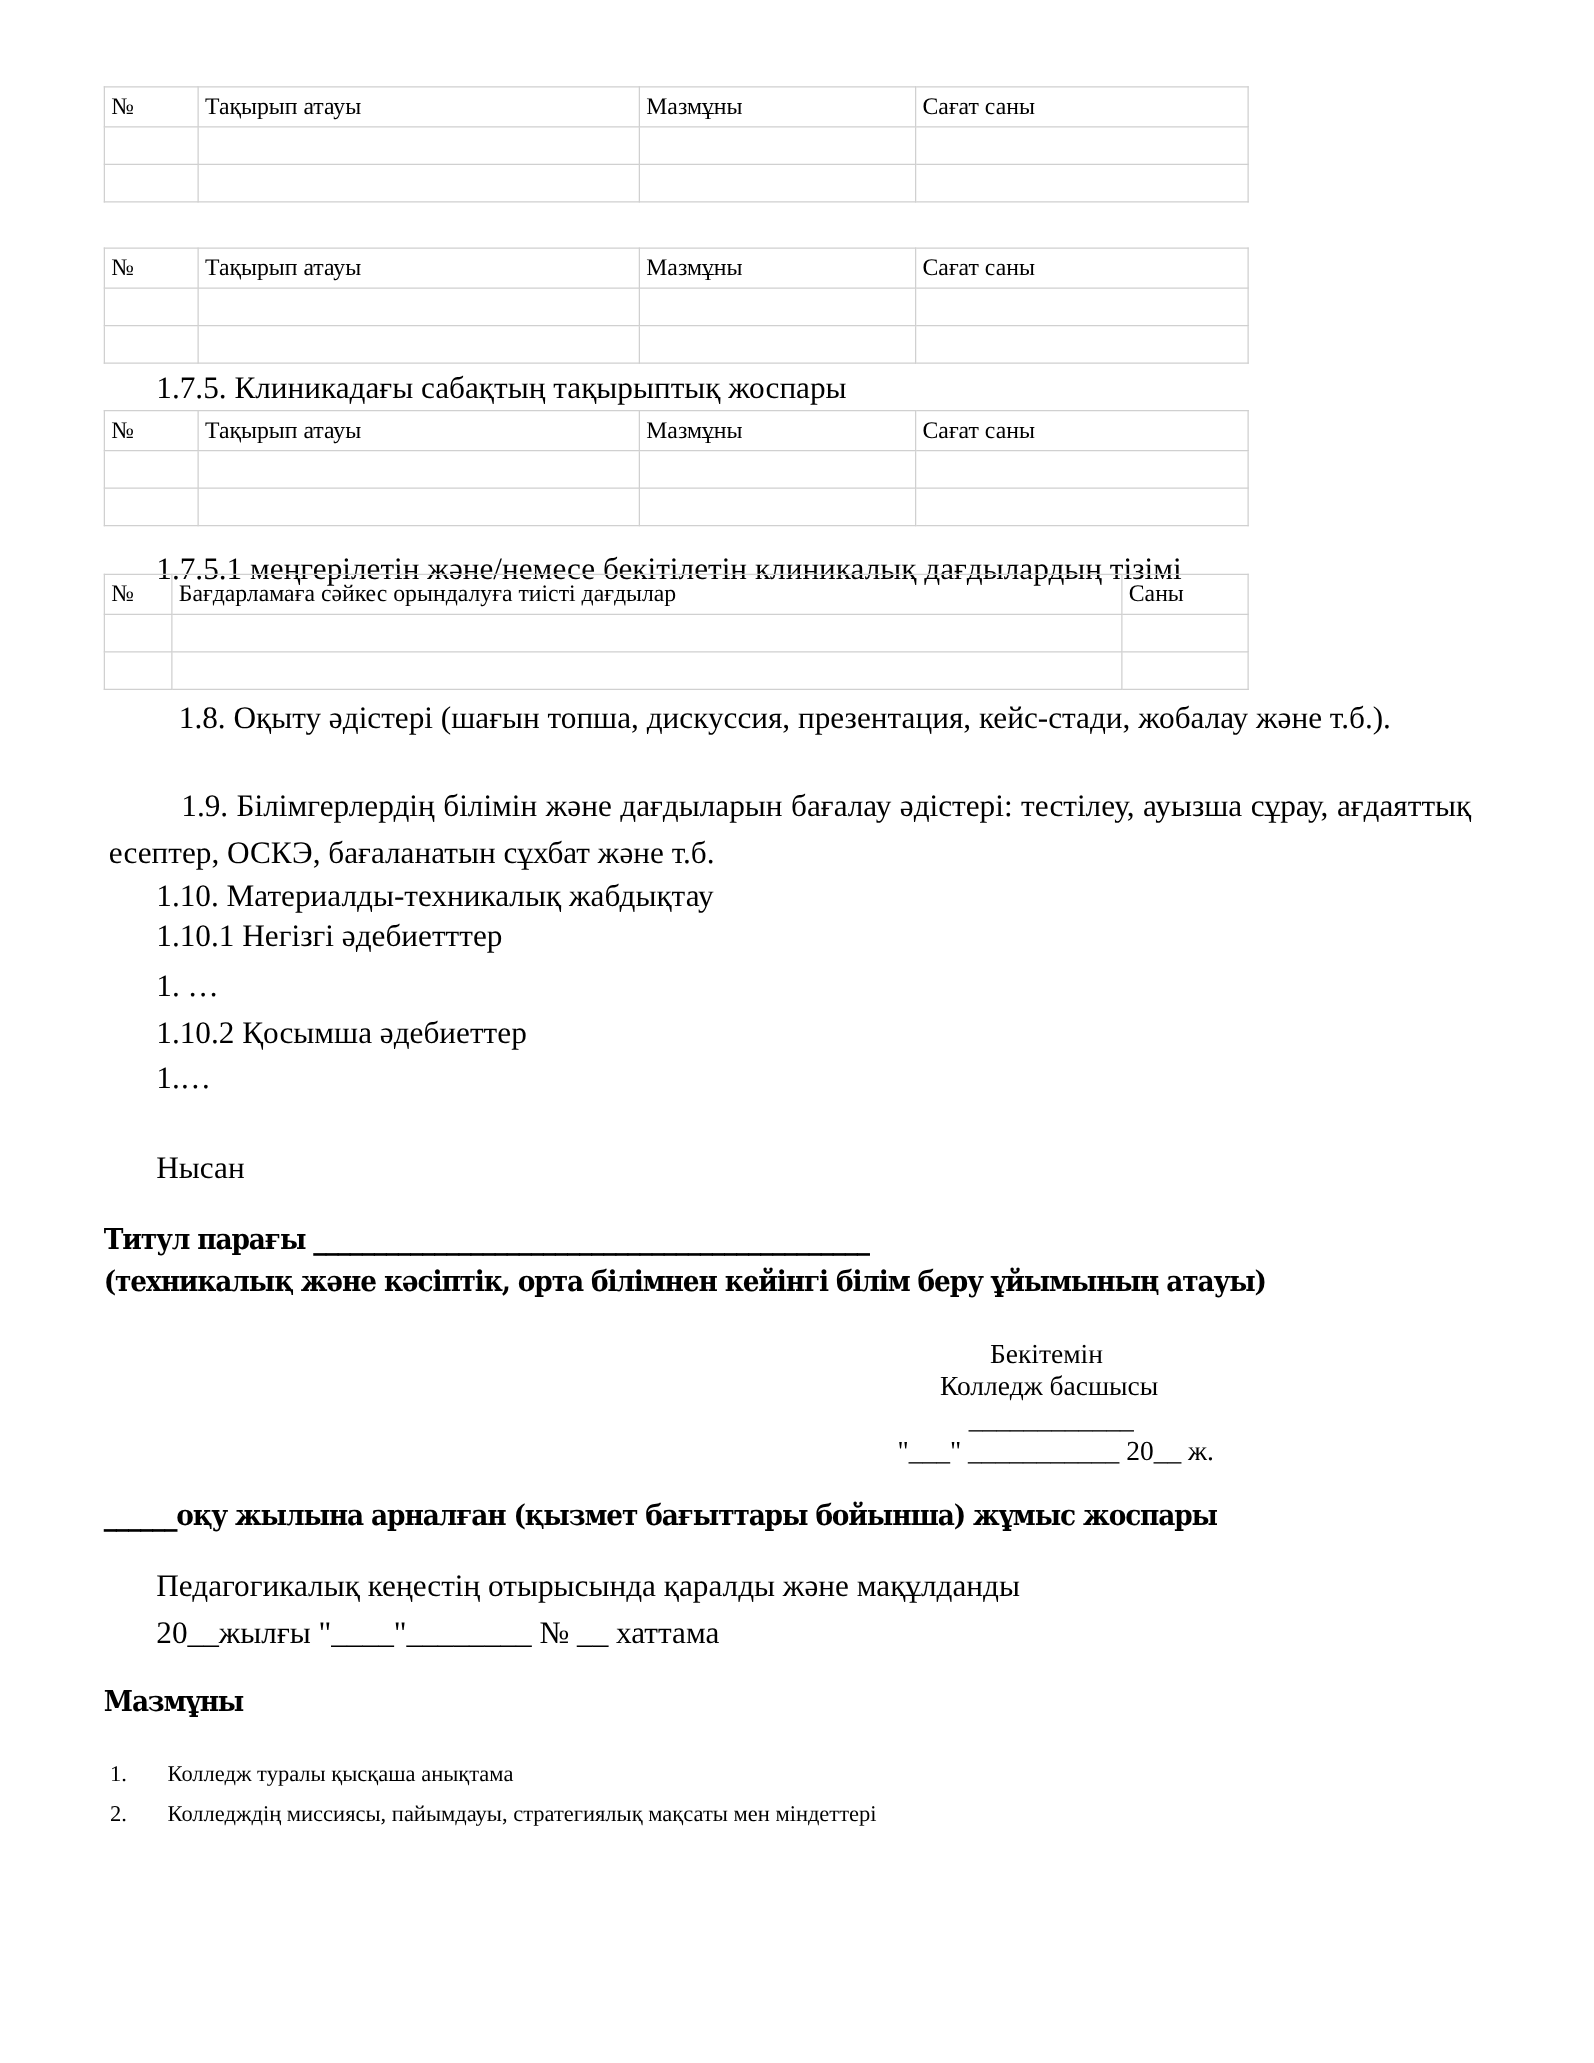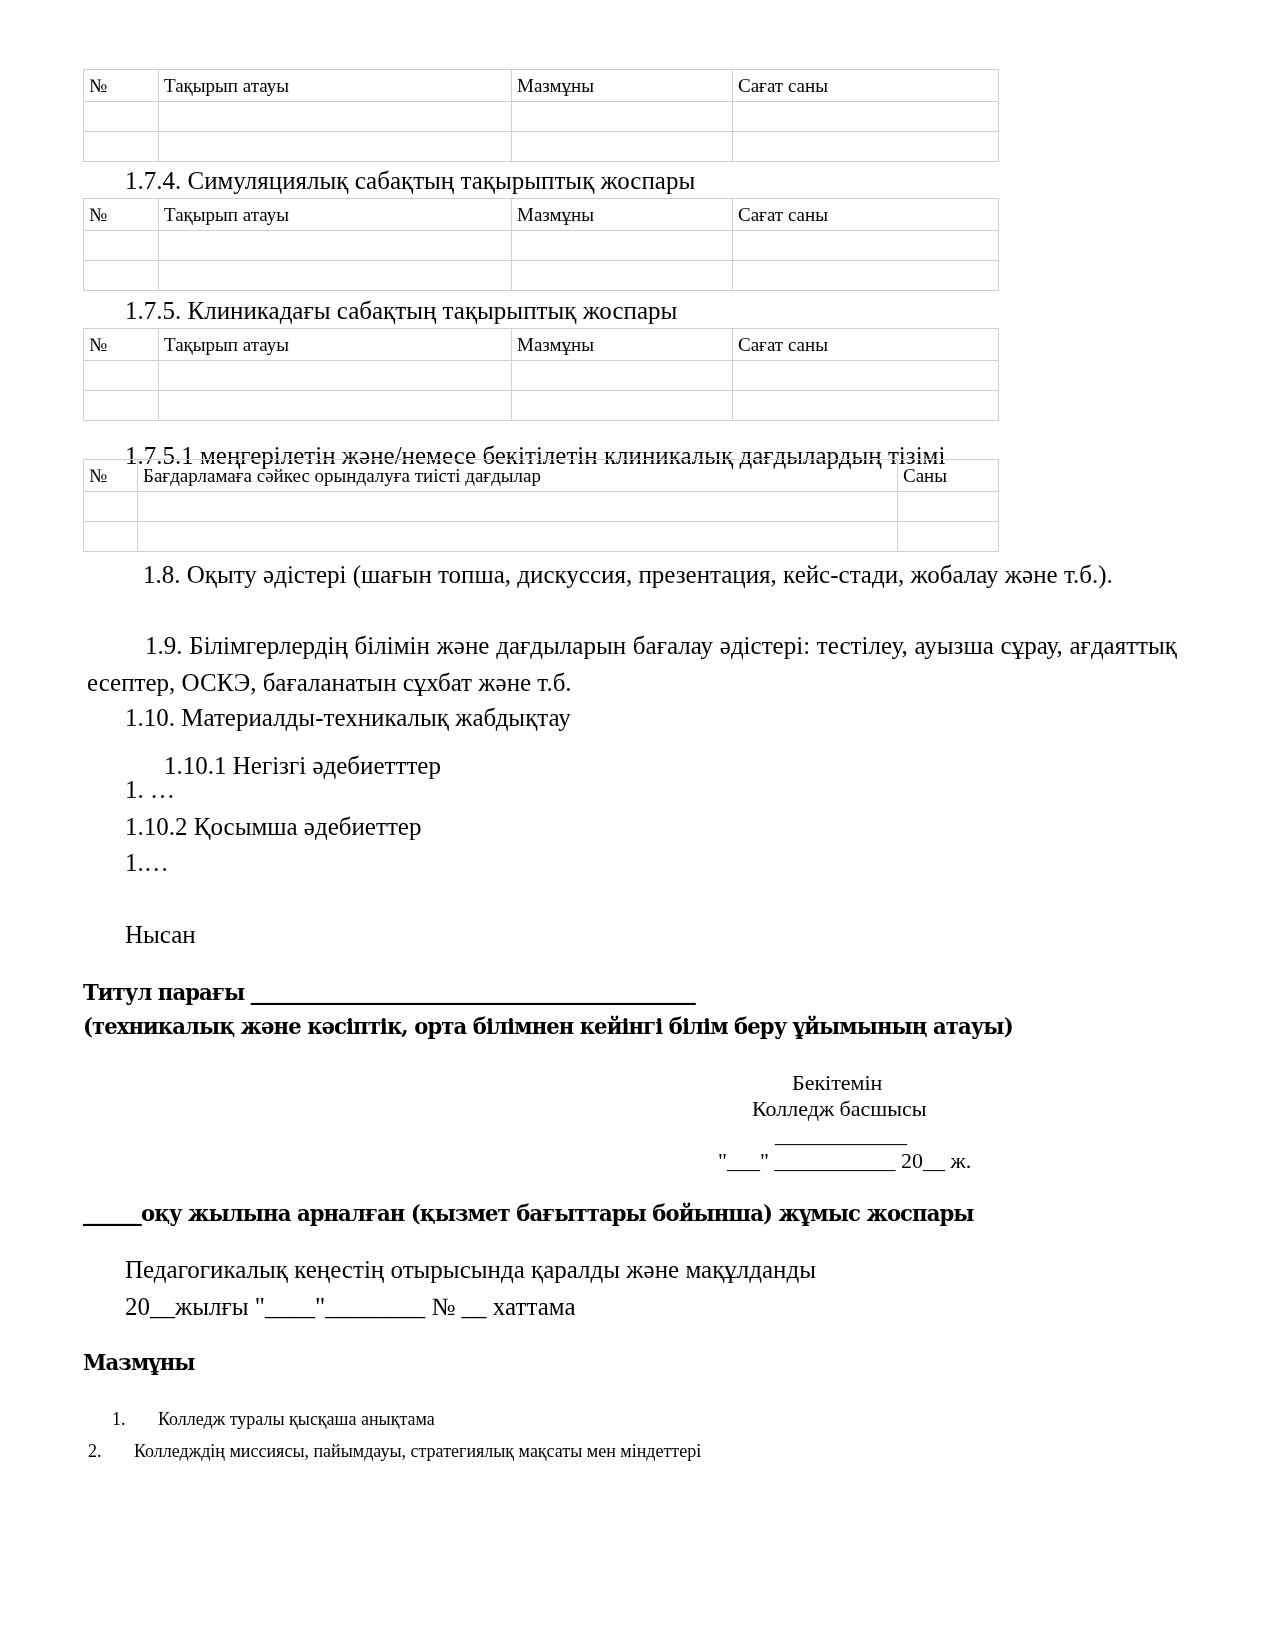--- a/index.html
+++ b/index.html
@@ -43,21 +43,20 @@
         </tr>
     <tr>
           <td></td>
           <td></td>
           <td></td>
           <td></td>
         </tr>
   </tbody>
     </table>
 
-  <div class="abs p" style="left:125px; top:163px;">1.7.4. Симуляциялық сабақтың тақырыптық жоспары</div>
 
   <table class="grid" style="left:83px; top:198px; width:915px;">
     <colgroup>
         <col style="width:75px">
         <col style="width:353px">
         <col style="width:221px">
         <col style="width:266px">
       </colgroup>
     <tbody>
         <tr>
@@ -140,41 +139,41 @@
     </table>
 
   <div class="justify" style="top:556px; text-indent:56px;">
     <span>1.8. Оқыту әдістері (шағын топша, дискуссия, презентация, кейс-стади, жобалау және т.б.).</span>
   </div>
   <div class="justify" style="top:627px; text-indent:58px;">
     <span>1.9. Білімгерлердің білімін және дағдыларын бағалау әдістері: тестілеу, ауызша сұрау, ағдаяттық есептер, ОСКЭ, бағаланатын сұхбат және т.б.</span>
   </div>
 
   <div class="abs p" style="left:125px; top:700px;text-align:right;">1.10. Материалды-техникалық жабдықтау</div>
-  <div class="abs p" style="left:125px; top:748px;margin-left:39px;">1.10.1 Негізгі әдебиетттер</div>
+  <div class="abs p" style="left:125px; top:732px;">1.10.1 Негізгі әдебиетттер</div>
   <div class="abs p" style="left:125px; top:772px;">1. …</div>
   <div class="abs p" style="left:125px; top:809px;">1.10.2 Қосымша әдебиеттер</div>
   <div class="abs p" style="left:125px; top:845px;">1.…</div>
   <div class="abs p" style="left:125px; top:917px;">Нысан</div>
 
   <div class="abs bold" style="left:83px; top:978px;">Титул парағы ______________________________________________</div>
   <div class="abs bold" style="left:83px; top:1012px;">(техникалық және кәсіптік, орта білімнен кейінгі білім беру ұйымының атауы)</div>
 
   <div class="abs small" style="left:792px; top:1070px;">Бекітемін</div>
   <div class="abs small" style="left:752px; top:1096px;">Колледж басшысы</div>
   <div class="abs small" style="left:775px; top:1122px;">____________</div>
   <div class="abs small" style="left:718px; top:1148px;">"___" ___________ 20__ ж.</div>
 
   <div class="abs bold" style="left:83px; top:1199px;">______оқу жылына арналған (қызмет бағыттары бойынша) жұмыс жоспары</div>
 
   <div class="abs p" style="left:125px; top:1252px;">Педагогикалық кеңестің отырысында қаралды және мақұлданды</div>
   <div class="abs p" style="left:125px; top:1289px;">20__жылғы "____"________ № __ хаттама</div>
 
   <div class="abs bold" style="left:83px; top:1348px;">Мазмұны</div>
 
-  <div class="list-item" style="left:88px; top:1407px;margin-left:24px;">
+  <div class="list-item" style="left:88px; top:1407px;">
     <span class="num">1.</span><span>Колледж туралы қысқаша анықтама</span>
   </div>
   <div class="list-item" style="left:88px; top:1439px;">
     <span class="num">2.</span><span>Колледждің миссиясы, пайымдауы, стратегиялық мақсаты мен міндеттері</span>
   </div>
 
 </div>
 
 </body></html>

